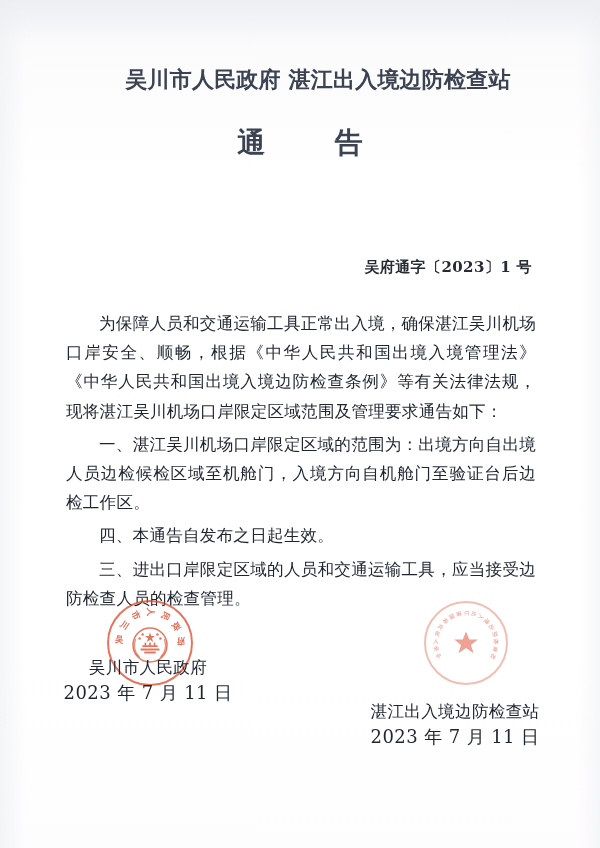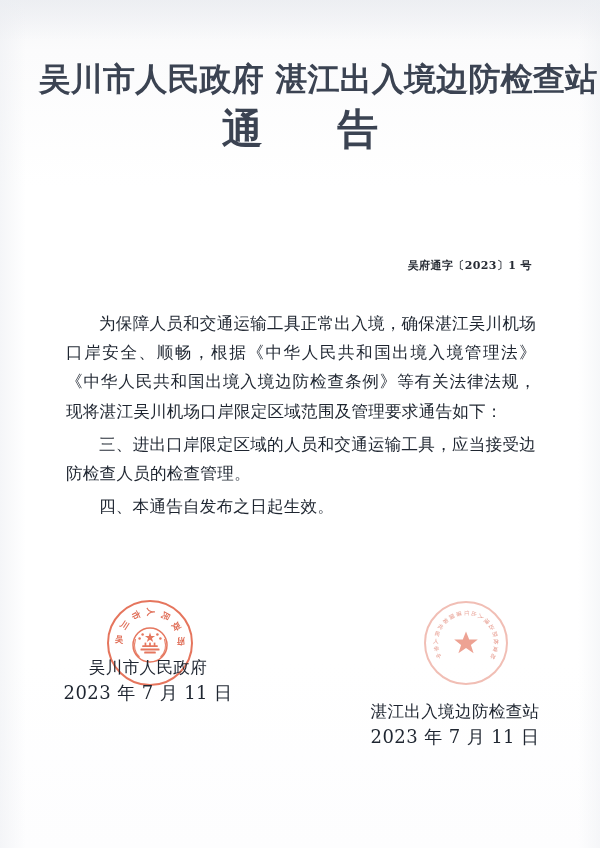--- a/index.html
+++ b/index.html
@@ -43,42 +43,42 @@
     text-align: center;
   }
   .title-line {
     color: #3b4352;
     font-weight: bold;
     font-size: 25px;
     line-height: 34px;
     letter-spacing: 0.5px;
     white-space: nowrap;
   }
-  .title-line.l1 { font-size: 32px; letter-spacing: 0.2px; margin-left: 36px; }
+  .title-line.l1 { font-size: 22px; letter-spacing: 0.2px; margin-left: 36px; }
   .title-line.l2 { font-size: 24.5px; }
   .title-line.l3 { font-size: 24.5px; }
 
   .notice-word {
-    margin-top: 7px;
+    margin-top: 21px;
     color: #3b4352;
     font-weight: bold;
-    font-size: 41px;
+    font-size: 28px;
     line-height: 52px;
     letter-spacing: 30px;
     text-indent: 30px;
   }
 
   
   .doc-number {
     position: absolute;
     right: 68px;
     top: 258px;
     color: #262b34;
     font-weight: bold;
-    font-size: 11px;
+    font-size: 15px;
     letter-spacing: 0.4px;
     white-space: nowrap;
   }
 
   
   .body-block {
     position: absolute;
     left: 62px;
     top: 305px;
     width: 478px;
@@ -191,22 +191,23 @@
 
   <div class="title-block">
     <div class="title-line l1">吴川市人民政府  湛江出入境边防检查站</div>
     <div class="notice-word">通 告</div>
   </div>
 
   <div class="doc-number">吴府通字〔2023〕1 号</div>
 
   <div class="body-block">
     <p class="para"><span class="indent"></span><span>为保障人员和交通运输工具正常出入境，确保湛江吴川机场口岸安全、顺畅，根据《中华人民共和国出境入境管理法》《中华人民共和国出境入境边防检查条例》等有关法律法规，现将湛江吴川机场口岸限定区域范围及管理要求通告如下：</span></p>
+    <p class="para"><span class="indent"></span><span>一、湛江吴川机场口岸限定区域的范围为：出境方向自出境人员边检候检区域至机舱门，入境方向自机舱门至验证台后边检工作区。</span></p>
+    <p class="para"><span class="indent"></span><span>四、本通告自发布之日起生效。</span></p>
     <p class="para"><span class="indent"></span><span>三、进出口岸限定区域的人员和交通运输工具，应当接受边防检查人员的检查管理。</span></p>
-    <p class="para"><span class="indent"></span><span>四、本通告自发布之日起生效。</span></p>
   </div>
 
   <div class="seal seal-gov">
     <div class="seal-border-inner"></div>
     <div class="seal-rim-text" id="rim-gov">
         <span style="font-size: 8.5px; transform: rotate(-85deg) translate(0px, -31px) rotate(90deg) translate(-50%, -50%);">吴</span>
         <span style="font-size: 8.5px; transform: rotate(-56.6667deg) translate(0px, -31px) rotate(90deg) translate(-50%, -50%);">川</span>
         <span style="font-size: 8.5px; transform: rotate(-28.3333deg) translate(0px, -31px) rotate(90deg) translate(-50%, -50%);">市</span>
         <span style="font-size: 8.5px; transform: rotate(0deg) translate(0px, -31px) rotate(90deg) translate(-50%, -50%);">人</span>
         <span style="font-size: 8.5px; transform: rotate(28.3333deg) translate(0px, -31px) rotate(90deg) translate(-50%, -50%);">民</span>

